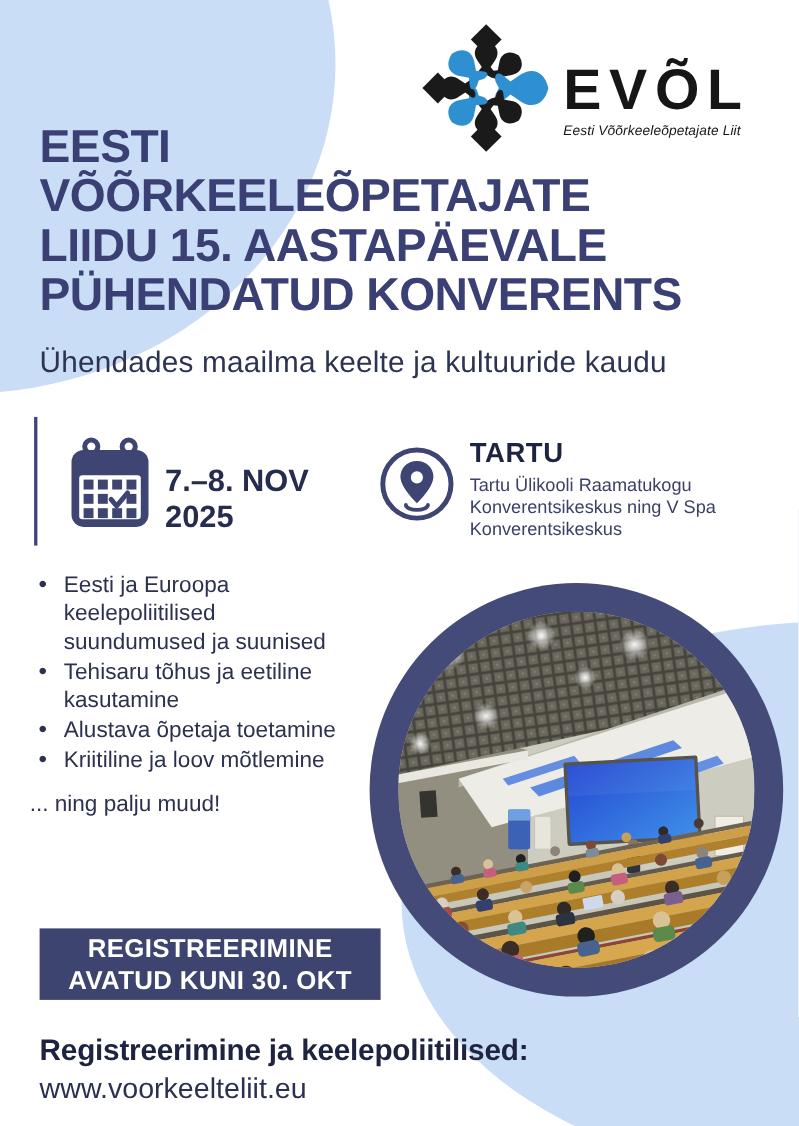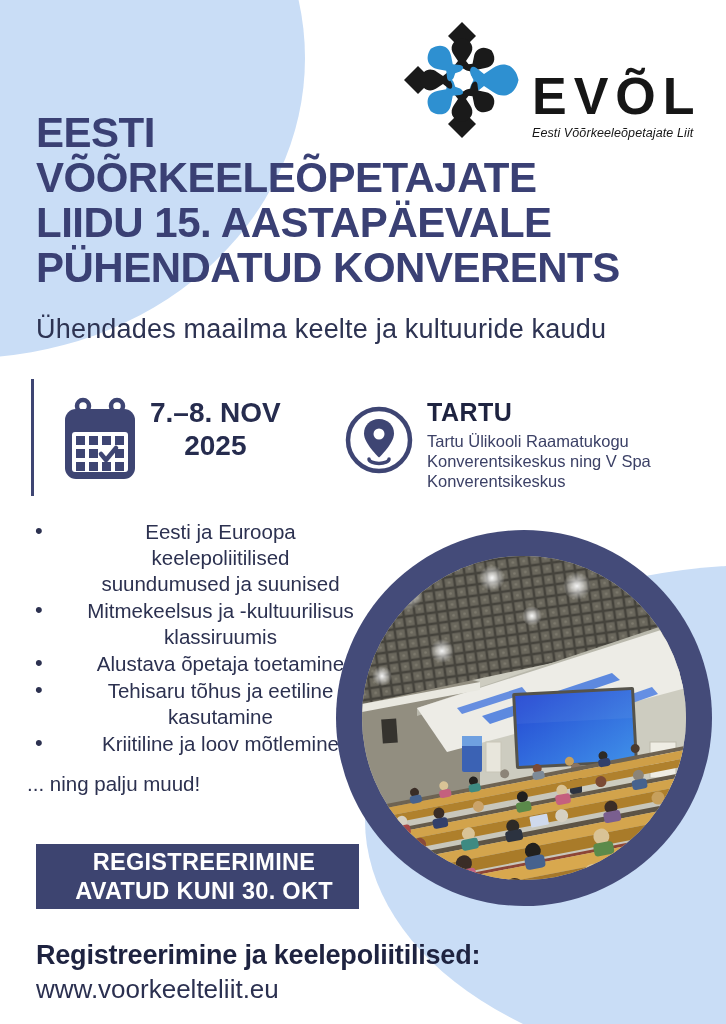--- a/index.html
+++ b/index.html
@@ -5,61 +5,61 @@
   html,body{margin:0;padding:0;}
   .poster{
     position:relative; width:726px; height:1024px; overflow:hidden;
     background:#ffffff; font-family:"Liberation Sans",sans-serif;
   }
   
   .blob{position:absolute; background:#c9ddf6; border-radius:50%;}
   .blob-top-left{left:-375px; top:-242px; width:680px; height:600px;}
   .blob-right{left:365px; top:565px; width:790px; height:510px;}
   
-  .logo{position:absolute; left:402px; top:20px; width:310px; display:flex; align-items:flex-end;}
+  .logo{position:absolute; left:382px; top:20px; width:310px; display:flex; align-items:center;}
   .logo-mark{width:120px; height:120px; flex:0 0 auto;}
   .logo-text{margin-left:10px; margin-top:22px;}
   .logo-wordmark{font-size:52px; font-weight:800; letter-spacing:7px; color:#161616; line-height:1;}
   .logo-tagline{font-size:12.5px; color:#161616; margin-top:4px; letter-spacing:0.1px; white-space:nowrap;font-style:italic;}
   
   .title{position:absolute; left:36px; top:110px; width:676px; color:#3a4074;}
   .title-line{font-size:42px; font-weight:800; line-height:45px; letter-spacing:-0.5px;}
   .subtitle{position:absolute; left:36px; top:314px; font-size:27px; color:#2d3352; letter-spacing:0.2px;}
   
   .v-divider{position:absolute; left:31px; top:379px; width:3px; height:117px; background:#3e4573;}
   .cal-icon{position:absolute; left:64px; top:396px;}
-  .date-text{position:absolute; left:150px; top:396px; font-size:28px; font-weight:800; color:#262c4e; line-height:33px;text-align:center;}
+  .date-text{position:absolute; left:150px; top:420px; font-size:28px; font-weight:800; color:#262c4e; line-height:33px;}
   .pin-icon{position:absolute; left:344px; top:404px;}
   .city-block{position:absolute; left:427px; top:398px; width:280px;}
   .city-name{font-size:25px; font-weight:800; color:#1e2340; letter-spacing:0.5px;}
   .venue{font-size:16.5px; color:#3c4166; line-height:20px; margin-top:4px; white-space:pre-line;}
   
   .topics{position:absolute; left:27px; top:511px; width:356px;}
   .topics-heading{font-size:21px; font-weight:800; color:#1e2340;}
-  .topics-list{list-style:none; margin:8px 0 0 0; padding:0;text-align:center;}
+  .topics-list{list-style:none; margin:8px 0 0 0; padding:0;}
   .topics-list li{
     position:relative; padding-left:31px; font-size:20.5px; color:#2c3150;
     line-height:26px; white-space:pre-line; margin-bottom:1px;
   }
   .topics-list li::before{content:"•"; position:absolute; left:8px; top:-1px; font-size:22px; color:#2c3150;}
   .topics-footnote{font-size:20.5px; color:#2c3150; line-height:26px; margin-top:14px;}
   
   .photo-ring{
     position:absolute; left:336px; top:530px; width:376px; height:376px;
     border-radius:50%; background:#444b79;
   }
   .photo-inner{
     position:absolute; left:26px; top:26px; width:324px; height:324px;
     border-radius:50%; overflow:hidden;
   }
   
   .register-btn{
     position:absolute; left:36px; top:844px; width:310px; height:65px;
     background:#3d4470; color:#ffffff; display:flex; flex-direction:column;
-    align-items:center; justify-content:center; text-align:center;padding-left:13px;
+    align-items:center; justify-content:center; text-align:center;
   }
   .register-line{font-size:23.5px; font-weight:800; line-height:29px; letter-spacing:0.3px;}
   
   .footer{position:absolute; left:36px; top:940px;}
   .footer-label{font-size:27px; font-weight:800; color:#1e2340; letter-spacing:-0.2px;}
   .footer-site{font-size:26px; color:#2b3050; margin-top:3px;}
 </style>
 </head>
 <body>
 
@@ -160,25 +160,23 @@
 Konverentsikeskus ning V Spa
 Konverentsikeskus</div>
   </div>
 
   <div class="topics">
     <ul class="topics-list">
 
     <li>Eesti ja Euroopa
 keelepoliitilised
 suundumused ja suunised</li>
-        <li>Mitmekeelsus ja -kultuurilisus
-klassiruumis</li>
-        <li>Alustava õpetaja toetamine</li>
         <li>Tehisaru tõhus ja eetiline
 kasutamine</li>
+        <li>Alustava õpetaja toetamine</li>
         <li>Kriitiline ja loov mõtlemine</li>
       </ul>
     <div class="topics-footnote">... ning palju muud!</div>
   </div>
 
   <div class="photo-ring">
     <div class="photo-inner">
       <svg width="324" height="324" viewBox="0 0 324 324">
         <defs>
           <pattern id="grille" width="11" height="11" patternUnits="userSpaceOnUse" patternTransform="rotate(-8)">

